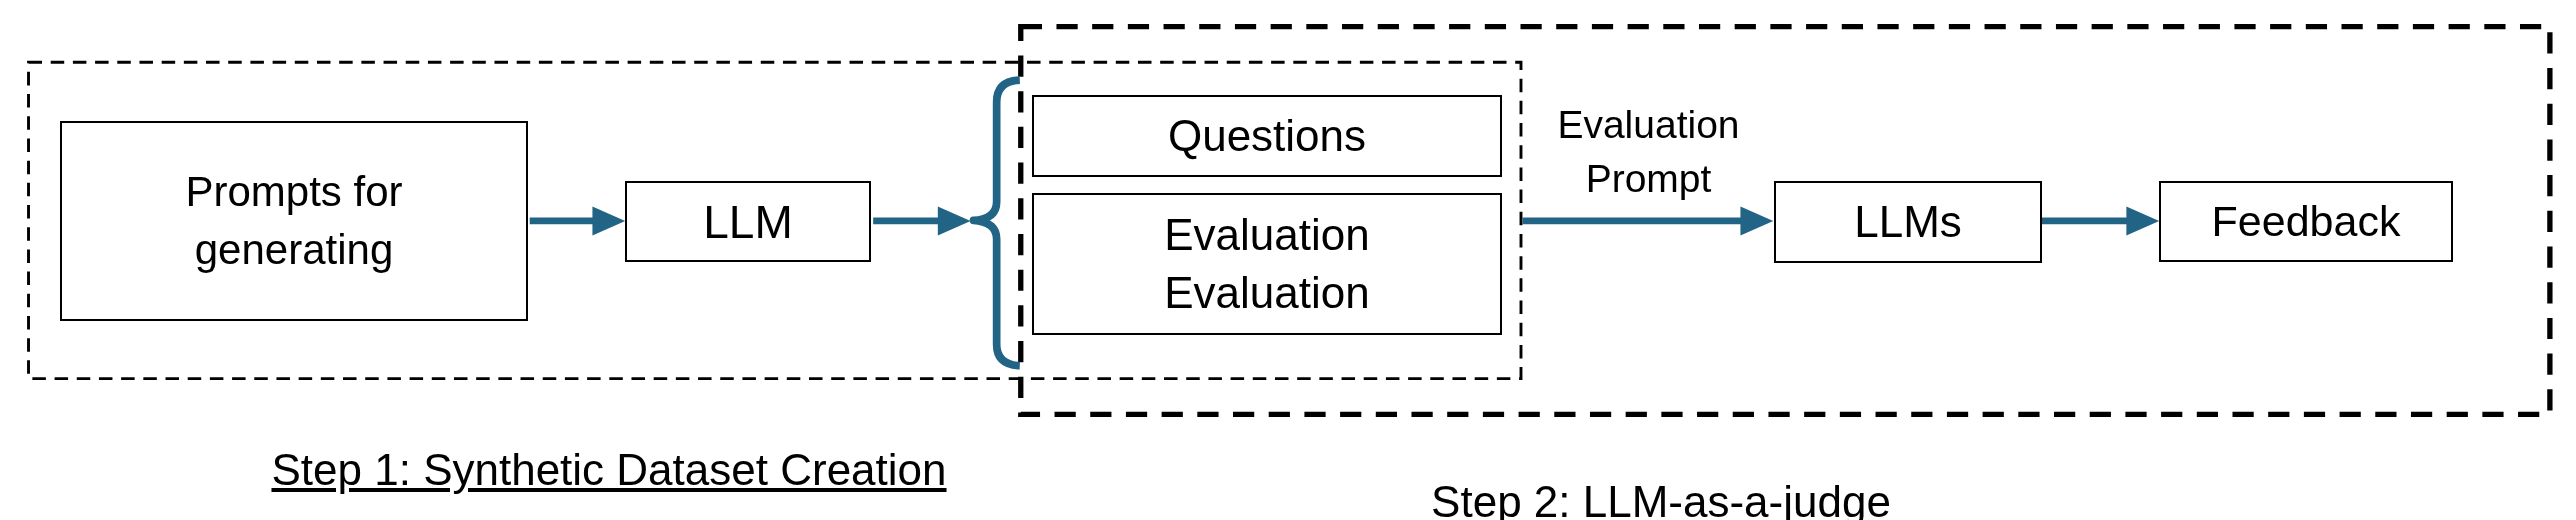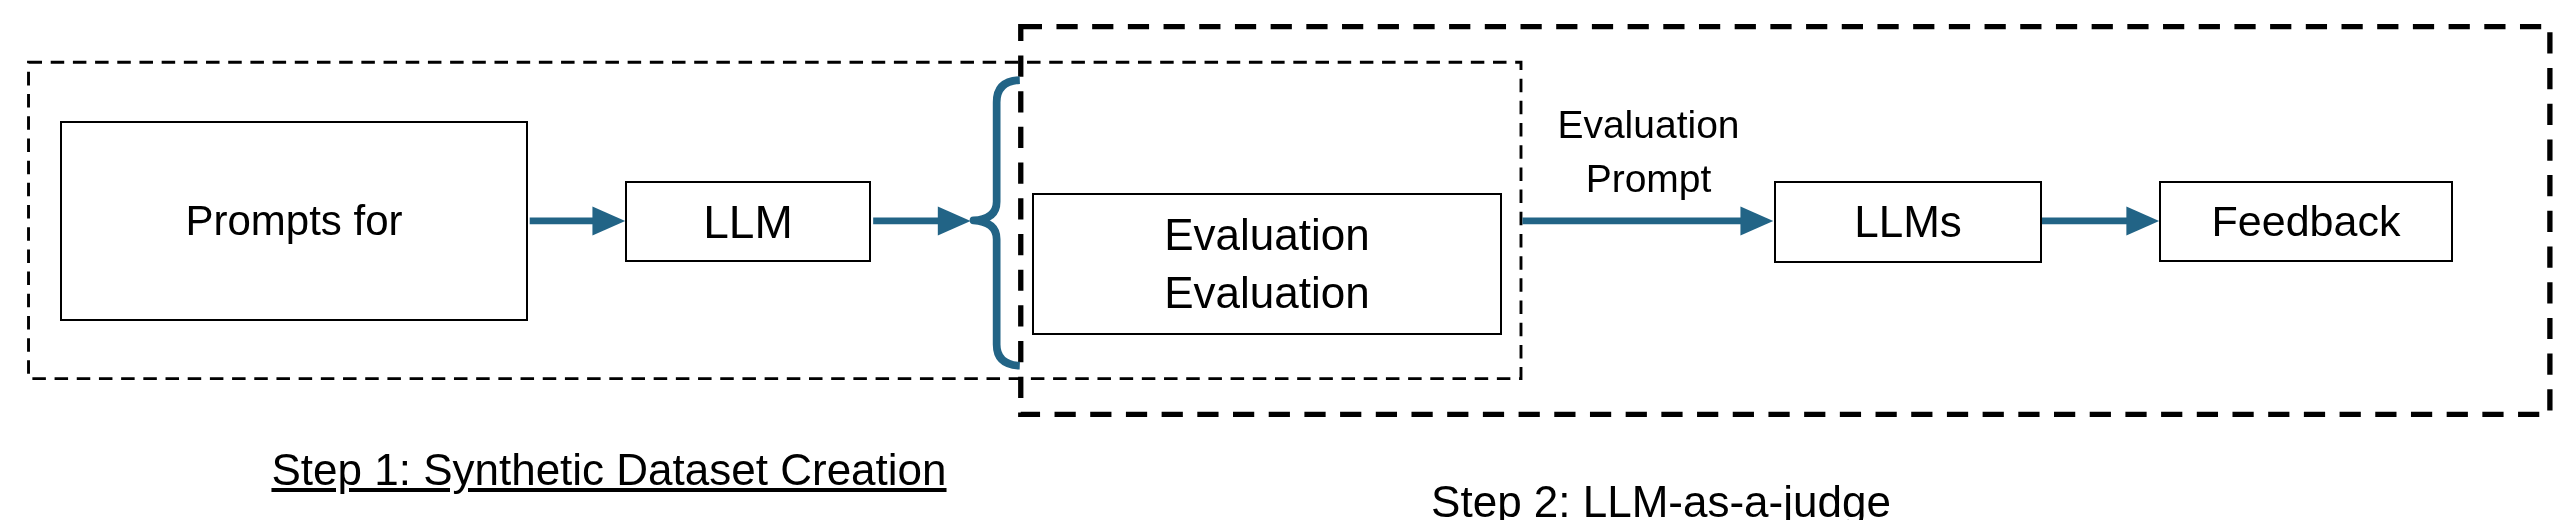--- a/index.html
+++ b/index.html
@@ -69,26 +69,30 @@
     </g>
 
     <g>
       <line class="accent-stroke" x1="2095" y1="229" x2="2208" y2="229" stroke="#226486" stroke-width="7"></line>
       <polygon class="accent-fill" points="2238,229 2204,214 2204,244" fill="#226486"></polygon>
     </g>
   </svg>
 
   <div class="node" id="prompts-box">
     <span class="ln">Prompts for</span>
+    <span class="ln">generating</span>
   </div>
 
   <div class="node" id="llm-box">
     <span class="ln">LLM</span>
   </div>
 
+  <div class="node" id="questions-box">
+    <span class="ln">Questions</span>
+  </div>
 
   <div class="node" id="guideline-box">
     <span class="ln">Evaluation</span>
     <span class="ln">Evaluation</span>
   </div>
 
   <div class="free-label" id="eval-prompt-label">
     <span class="ln">Evaluation</span>
     <span class="ln">Prompt</span>
   </div>

